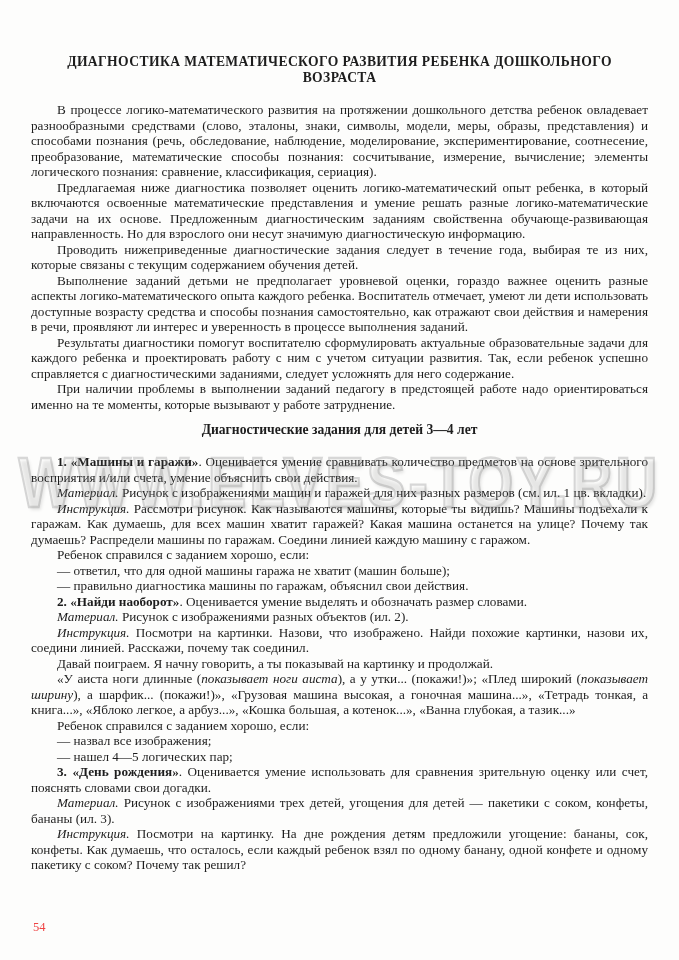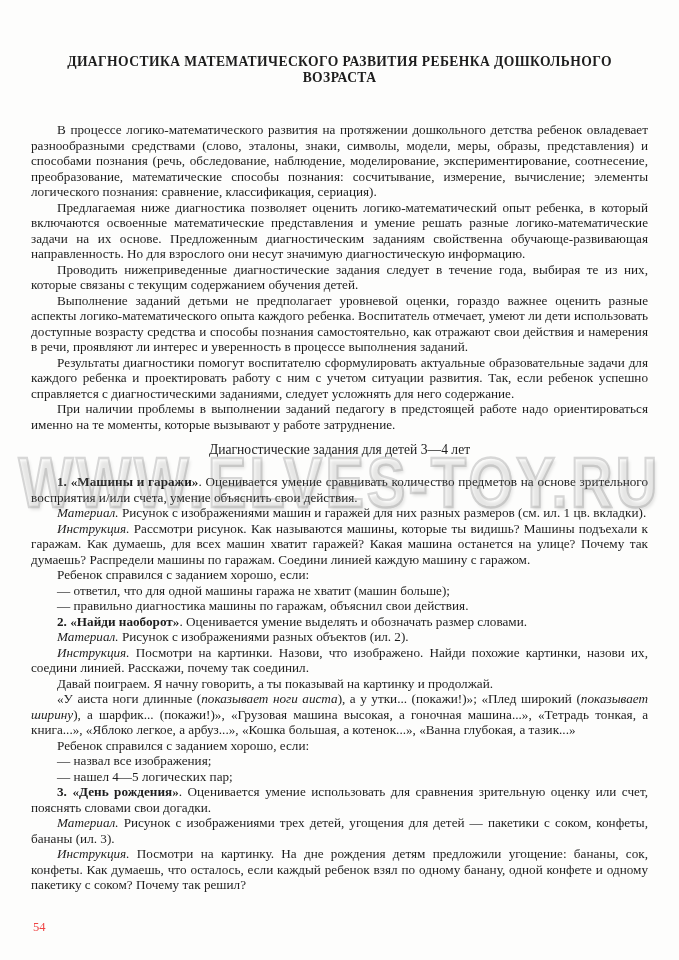--- a/index.html
+++ b/index.html
@@ -19,25 +19,25 @@
     font-family: "Liberation Serif", "DejaVu Serif", serif;
     color: #1d1d1d;
   }
   .block { margin: 0; }
   .doc-title {
     font-size: 13.6px;
     font-weight: bold;
     text-align: center;
     letter-spacing: 0.4px;
     line-height: 16px;
-    margin-bottom: 36px;
+    margin-bottom: 16px;
   }
   .section-heading {
     font-size: 13.6px;
-    font-weight: normal;
+    font-weight: bold;
     text-align: center;
     line-height: 16px;
     margin: 10px 0 16px 0;
   }
   .para {
     font-size: 13.2px;
     line-height: 15.5px;
     text-align: justify;
     text-indent: 26px;
   }

